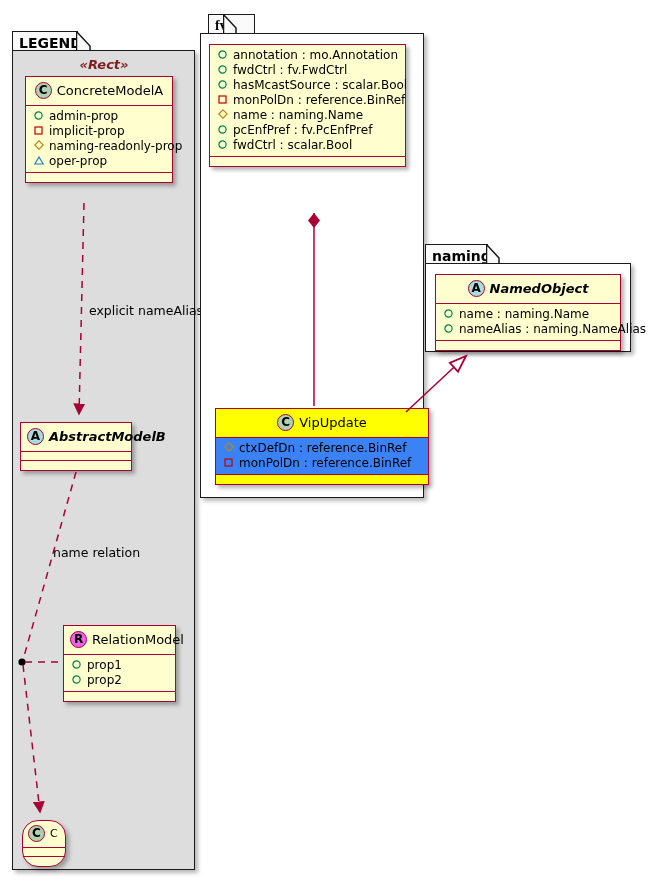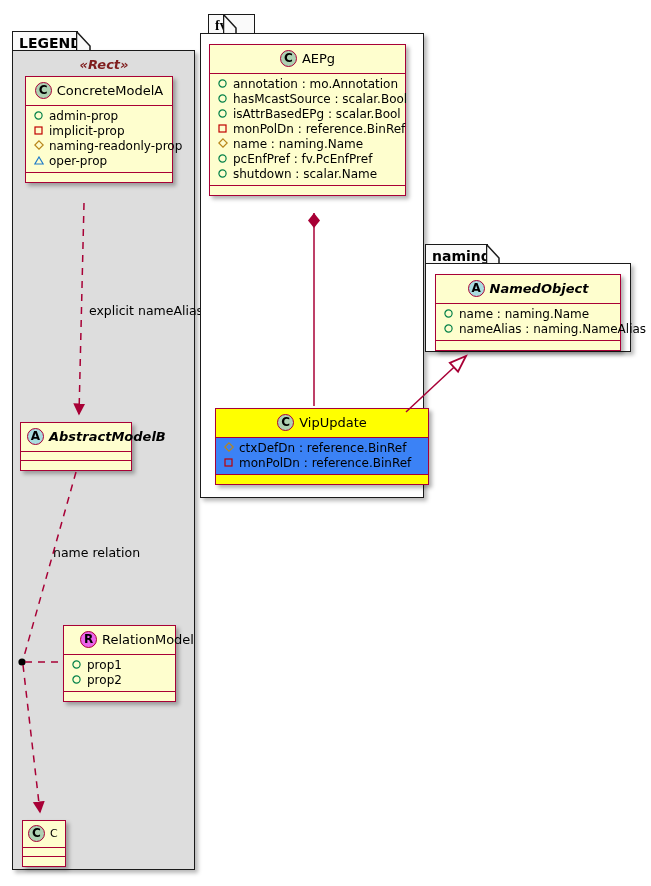--- a/index.html
+++ b/index.html
@@ -205,21 +205,21 @@
 
   <div class="cls" style="left:20px; top:422px; width:112px;">
     <div class="cls-head" style="text-align:left;padding-left:6px;">
       <span class="badge a">A</span><span class="cls-title italic">AbstractModelB</span>
     </div>
     <div class="cls-empty"></div>
     <div class="cls-foot"></div>
   </div>
 
   <div class="cls" style="left:63px; top:625px; width:113px;">
-    <div class="cls-head" style="text-align:left;padding-left:16px;">
+    <div class="cls-head" style="text-align:left;padding-left:6px;">
       <span class="badge r">R</span><span class="cls-title">RelationModel</span>
     </div>
     <div class="cls-attrs">
       <div class="attr">
         <span class="glyph">
           <svg width="9" height="9" viewBox="0 0 9 9">
               <circle cx="4.5" cy="4.5" r="3.6" fill="none" stroke="#038048" stroke-width="1.2"></circle>
             </svg>
         </span>
           <span>prop1</span>
@@ -229,67 +229,64 @@
           <svg width="9" height="9" viewBox="0 0 9 9">
               <circle cx="4.5" cy="4.5" r="3.6" fill="none" stroke="#038048" stroke-width="1.2"></circle>
             </svg>
         </span>
           <span>prop2</span>
       </div>
     </div>
     <div class="cls-foot"></div>
   </div>
 
-  <div class="cls" style="left:22px; top:820px; width:44px;">
+  <div class="cls" style="left:22px; top:820px; width:44px;border-radius:16px;">
     <div class="cls-head" style="text-align:left;padding:4px 5px 5px 5px;">
       <span class="badge c">C</span><span class="cls-title" style="font-size:11px;">C</span>
     </div>
     <div class="cls-empty"></div>
     <div class="cls-foot"></div>
   </div>
 
   <div class="edge-label" style="left:89px; top:303px;">explicit nameAlias</div>
   <div class="edge-label" style="left:53px; top:545px;">name relation</div>
 
   <div class="pkg-tab" style="left:208px; top:14px; width:47px; height:20px;font-family:Liberation Serif, serif;">
     <span>fv</span>
   </div>
   <svg style="position:absolute;left:223px;top:14px;" width="16" height="22">
     <path d="M0.5,0.5 L13,14 L13,20.5 L0.5,20.5 z" fill="#fafafa" stroke="#1a1a1a" stroke-width="1.5"></path>
   </svg>
   <div class="pkg" style="left:200px; top:33px; width:224px; height:465px; background:#FFFFFF;"></div>
 
   <div class="cls" style="left:209px; top:44px; width:197px;">
-    <div class="cls-head">
-      <span class="badge c">C</span><span class="cls-title">AEPg</span>
-    </div>
     <div class="cls-attrs">
       <div class="attr">
         <span class="glyph">
           <svg width="9" height="9" viewBox="0 0 9 9">
               <circle cx="4.5" cy="4.5" r="3.6" fill="none" stroke="#038048" stroke-width="1.2"></circle>
             </svg>
         </span>
           <span>annotation : mo.Annotation</span>
       </div>
       <div class="attr">
         <span class="glyph">
           <svg width="9" height="9" viewBox="0 0 9 9">
               <circle cx="4.5" cy="4.5" r="3.6" fill="none" stroke="#038048" stroke-width="1.2"></circle>
             </svg>
         </span>
+          <span>fwdCtrl : fv.FwdCtrl</span>
+      </div>
+      <div class="attr">
+        <span class="glyph">
+          <svg width="9" height="9" viewBox="0 0 9 9">
+              <circle cx="4.5" cy="4.5" r="3.6" fill="none" stroke="#038048" stroke-width="1.2"></circle>
+            </svg>
+        </span>
           <span>hasMcastSource : scalar.Bool</span>
-      </div>
-      <div class="attr">
-        <span class="glyph">
-          <svg width="9" height="9" viewBox="0 0 9 9">
-              <circle cx="4.5" cy="4.5" r="3.6" fill="none" stroke="#038048" stroke-width="1.2"></circle>
-            </svg>
-        </span>
-          <span>isAttrBasedEPg : scalar.Bool</span>
       </div>
       <div class="attr">
         <span class="glyph">
           <svg width="9" height="9" viewBox="0 0 9 9">
               <rect x="1" y="1" width="7" height="7" fill="none" stroke="#C00000" stroke-width="1.2"></rect>
             </svg>
         </span>
           <span>monPolDn : reference.BinRef</span>
       </div>
       <div class="attr">
@@ -307,21 +304,21 @@
             </svg>
         </span>
           <span>pcEnfPref : fv.PcEnfPref</span>
       </div>
       <div class="attr">
         <span class="glyph">
           <svg width="9" height="9" viewBox="0 0 9 9">
               <circle cx="4.5" cy="4.5" r="3.6" fill="none" stroke="#038048" stroke-width="1.2"></circle>
             </svg>
         </span>
-          <span>shutdown : scalar.Name</span>
+          <span>fwdCtrl : scalar.Bool</span>
       </div>
     </div>
     <div class="cls-foot"></div>
   </div>
 
   <div class="cls" style="left:215px; top:408px; width:214px;">
     <div class="cls-head yellow">
       <span class="badge c">C</span><span class="cls-title">VipUpdate</span>
     </div>
     <div class="cls-attrs yellow">

